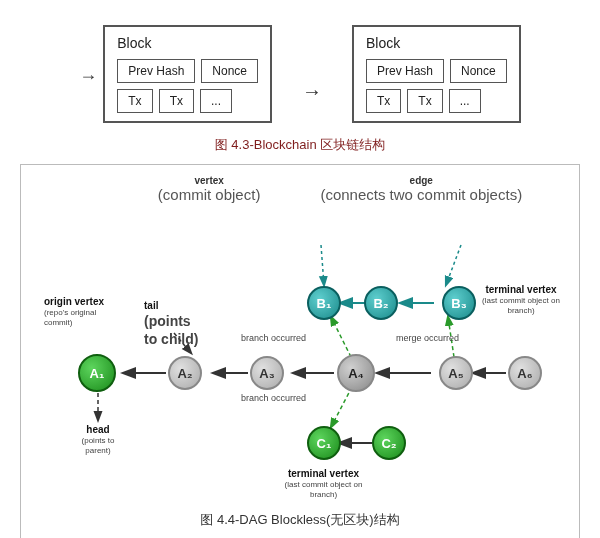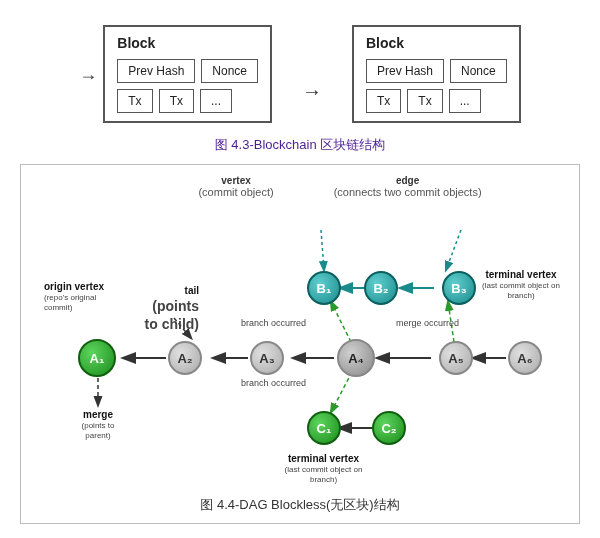--- a/index.html
+++ b/index.html
@@ -30,21 +30,21 @@
       border: 2px solid #555;
       padding: 8px 12px;
       display: flex;
       flex-direction: column;
       gap: 6px;
       min-width: 160px;
     }
 
     .block-title {
       font-size: 14px;
-      font-weight: bold;
+      font-weight: normal;
       color: #222;
       margin-bottom: 2px;
     }
 
     .block-row {
       display: flex;
       gap: 6px;
       align-items: center;
       text-align: right;
     }
@@ -69,21 +69,21 @@
       display: flex;
       align-items: center;
       font-size: 20px;
       color: #333;
       margin-top: 30px;
     }
 
     .caption {
       text-align: center;
       font-size: 13px;
-      color: #4c1d95;
+      color: #7f1d1d;
       margin: 8px 0 10px 0;
     }
 
     
     .dag-section {
       border: 1.5px solid #bbb;
       margin: 5px 10px;
       padding: 10px 5px 5px 5px;
       position: relative;
       background: #fff;
@@ -168,34 +168,34 @@
       color: #aaa;
     }
 
     
     .dag-top-labels {
       display: flex;
       justify-content: center;
       gap: 60px;
       font-size: 10px;
       color: #333;
-      margin-bottom: 2px;
+      margin-bottom: 12px;
       padding-left: 80px;
     }
 
     .dag-top-label {
       text-align: center;
     }
 
     .dag-top-label strong {
       font-size: 10px;
     }
 
     .dag-top-label span {
-      font-size: 11px;
+      font-size: 15px;
       display: block;
       color: #555;
     }
   </style>
 </head>
 <body>
 
 <div class="page-container">
 
   <div class="blockchain-section">
@@ -330,27 +330,27 @@
       </div>
       <div class="node node-green" style="width:34px;height:34px;left:346px;top:211px;">
         <span>C₂</span>
       </div>
 
       <div class="node-label" style="left:18px;top:80px;width:65px;text-align:left;">
         <strong>origin vertex</strong>
         <span style="font-size:8px;color:#444;display:block;">(repo's original commit)</span>
       </div>
 
-      <div class="node-label" style="left:118px;top:84px;width:55px;text-align:right;">
+      <div class="node-label" style="left:118px;top:84px;width:55px;text-align:left;">
         <strong>tail</strong>
         <span style="font-size:14px;color:#444;display:block;font-weight:bold;">(points to child)</span>
       </div>
 
       <div class="node-label" style="left:42px;top:208px;width:60px;text-align:center;">
-        <strong>merge</strong>
+        <strong>head</strong>
         <span style="font-size:8px;color:#444;display:block;">(points to parent)</span>
       </div>
 
       <div class="node-label" style="left:215px;top:118px;color:#2a9a2a;font-size:9px;white-space:nowrap;">
         <span>branch occurred</span>
       </div>
 
       <div class="node-label" style="left:215px;top:178px;color:#2a9a2a;font-size:9px;white-space:nowrap;">
         <span>branch occurred</span>
       </div>

